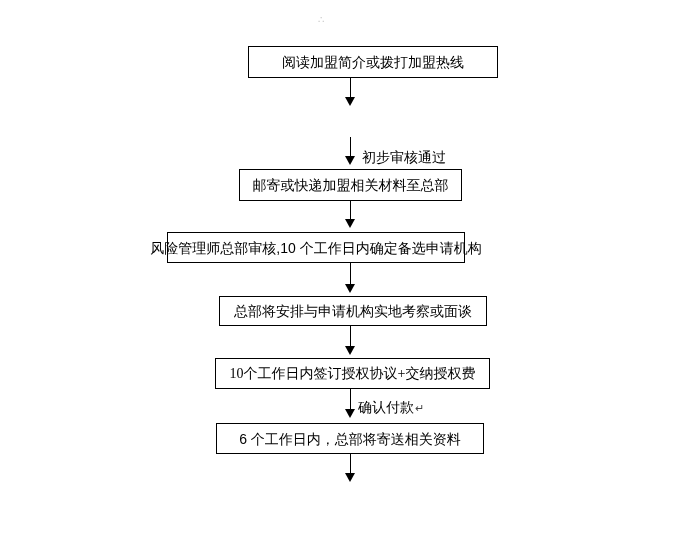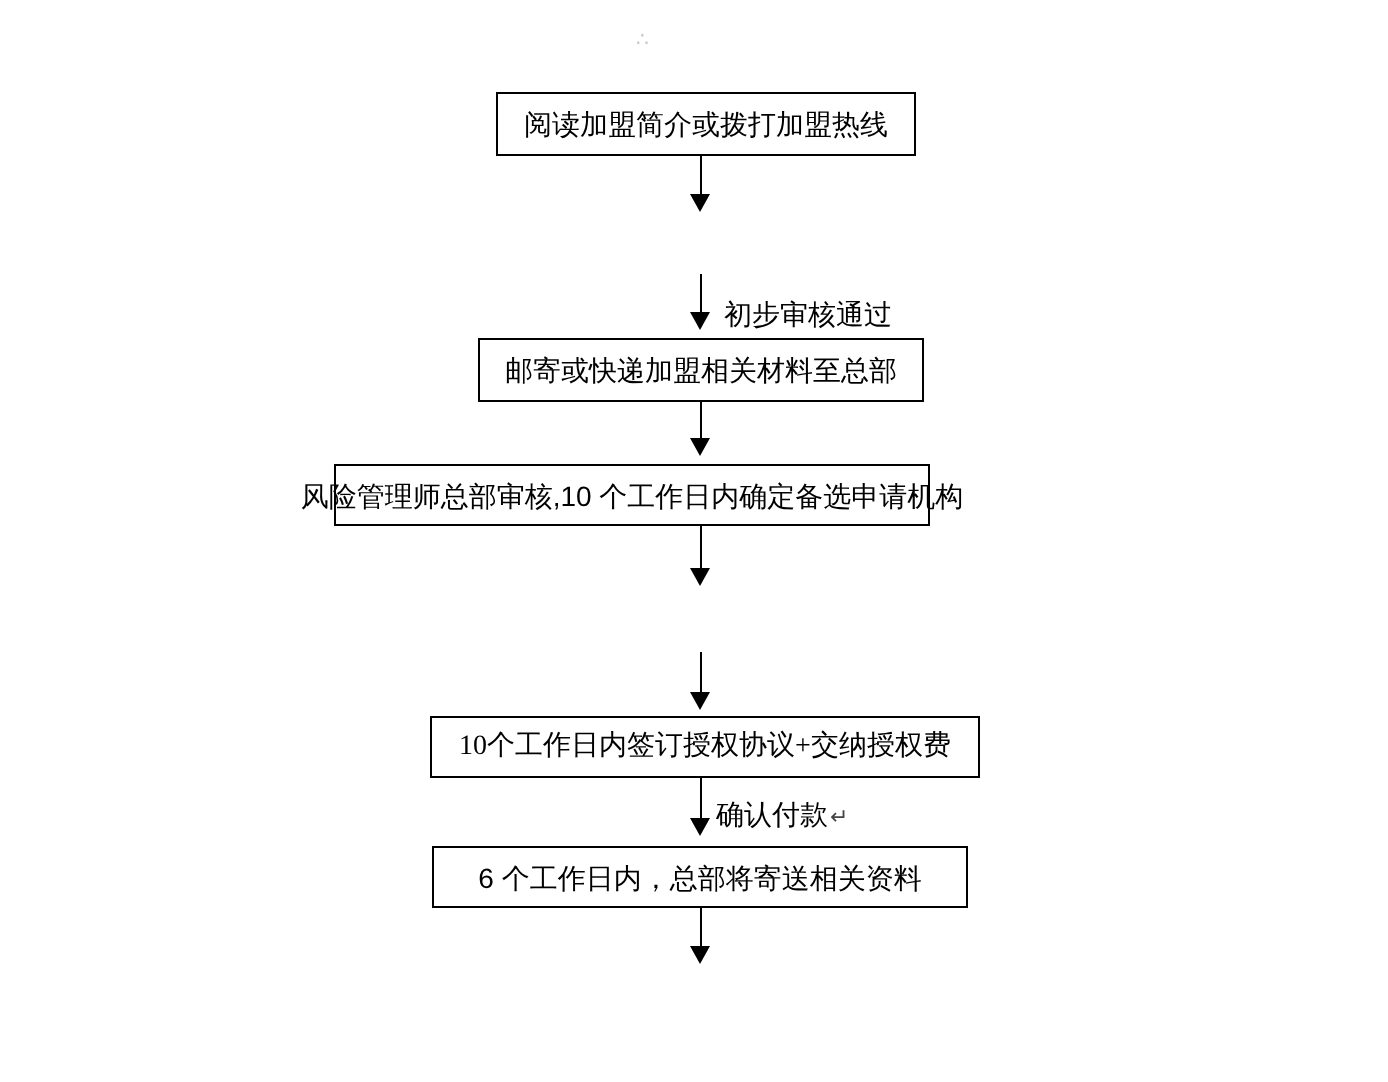--- a/index.html
+++ b/index.html
@@ -63,21 +63,21 @@
     letter-spacing: 1px;
   }
 </style>
 </head>
 <body>
 
 <div class="canvas">
 
   <span class="artifact">∴</span>
 
-  <div class="flow-box" style="left:248px; top:46px; width:210px; height:32px;">
+  <div class="flow-box" style="left:248px; top:46px; width:250px; height:32px;">
     <span>阅读加盟简介或拨打加盟热线</span>
   </div>
 
   <div class="arrow-line" style="top:78px; height:19px;"></div>
   <div class="arrow-head" style="top:97px;"></div>
 
 
   <div class="arrow-line" style="top:137px; height:19px;"></div>
   <div class="arrow-head" style="top:156px;"></div>
   <div class="arrow-label" style="left:362px; top:150px;">
@@ -91,20 +91,23 @@
   <div class="arrow-line" style="top:201px; height:18px;"></div>
   <div class="arrow-head" style="top:219px;"></div>
 
   <div class="flow-box" style="left:167px; top:232px; width:298px; height:31px;">
     <span>风险管理师总部审核,10 个工作日内确定备选申请机构</span>
   </div>
 
   <div class="arrow-line" style="top:263px; height:21px;"></div>
   <div class="arrow-head" style="top:284px;"></div>
 
+  <div class="flow-box" style="left:219px; top:296px; width:268px; height:30px;">
+    <span>总部将安排与申请机构实地考察或面谈</span>
+  </div>
 
   <div class="arrow-line" style="top:326px; height:20px;"></div>
   <div class="arrow-head" style="top:346px;"></div>
 
   <div class="flow-box" style="left:215px; top:358px; width:275px; height:31px;font-family:Liberation Serif, serif;">
     <span>10个工作日内签订授权协议+交纳授权费</span>
   </div>
 
   <div class="arrow-line" style="top:389px; height:20px;"></div>
   <div class="arrow-head" style="top:409px;"></div>

